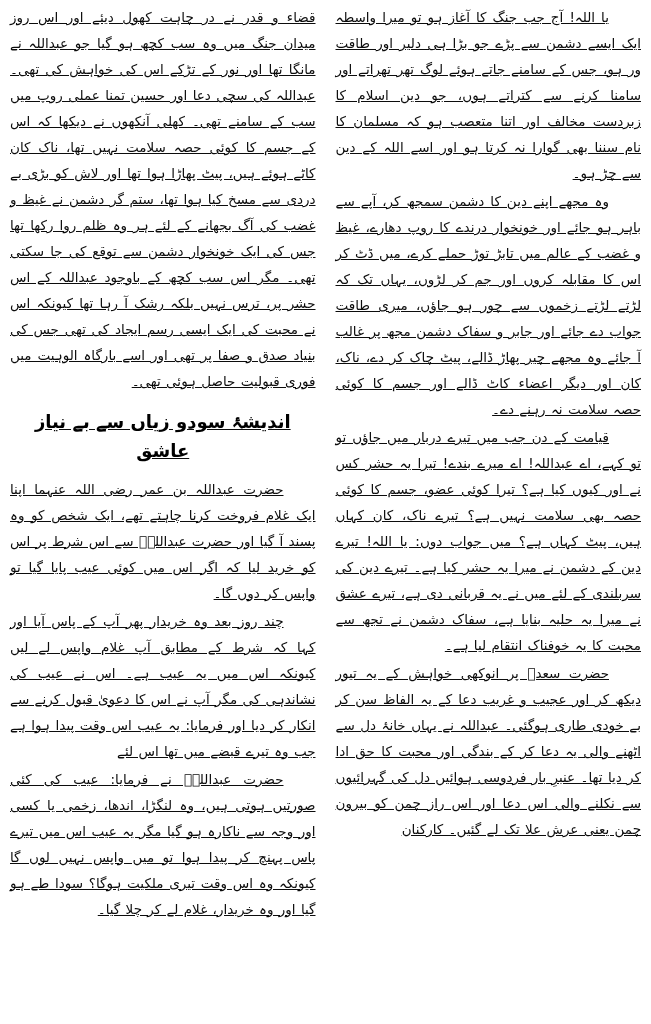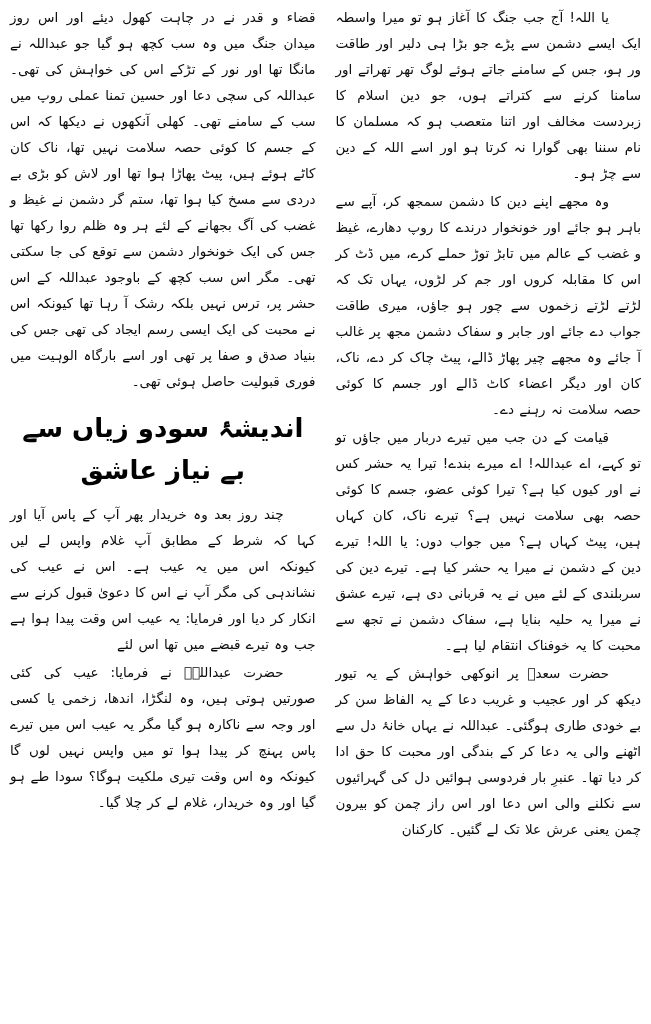--- a/index.html
+++ b/index.html
@@ -19,50 +19,52 @@
     display: flex;
     flex-direction: row;
     gap: 20px;
     font-family: "DejaVu Sans", sans-serif;
     color: #0c0c0c;
     background: #ffffff;
   }
   .column {
     flex: 1 1 0;
     min-width: 0;
+    text-decoration: underline;
   }
   .para {
     font-size: 13.5px;
     line-height: 26px;
     text-align: justify;
     text-justify: inter-word;
     margin: 0 0 2px 0;
     word-spacing: 1px;
   }
   .para.indent {
     text-indent: 32px;
   }
   .heading {
-    font-size: 26px;
+    font-size: 18px;
     font-weight: bold;
     text-align: center;
     line-height: 1.6;
     margin: 14px 0 10px 0;
     color: #000000;
   }
 </style>
 </head>
 <body>
 
 <div class="page">
   <div class="column">
       <div class="para indent">یا اللہ! آج جب جنگ کا آغاز ہو تو میرا واسطہ ایک ایسے دشمن سے پڑے جو بڑا ہی دلیر اور طاقت ور ہو، جس کے سامنے جاتے ہوئے لوگ تھر تھراتے اور سامنا کرنے سے کتراتے ہوں، جو دین اسلام کا زبردست مخالف اور اتنا متعصب ہو کہ مسلمان کا نام سننا بھی گوارا نہ کرتا ہو اور اسے اللہ کے دین سے چڑ ہو۔</div>
       <div class="para indent">وہ مجھے اپنے دین کا دشمن سمجھ کر، آپے سے باہر ہو جائے اور خونخوار درندے کا روپ دھارے، غیظ و غضب کے عالم میں تابڑ توڑ حملے کرے، میں ڈٹ کر اس کا مقابلہ کروں اور جم کر لڑوں، یہاں تک کہ لڑتے لڑتے زخموں سے چور ہو جاؤں، میری طاقت جواب دے جائے اور جابر و سفاک دشمن مجھ پر غالب آ جائے وہ مجھے چیر پھاڑ ڈالے، پیٹ چاک کر دے، ناک، کان اور دیگر اعضاء کاٹ ڈالے اور جسم کا کوئی حصہ سلامت نہ رہنے دے۔</div>
       <div class="para indent">قیامت کے دن جب میں تیرے دربار میں جاؤں تو تو کہے، اے عبداللہ! اے میرے بندے! تیرا یہ حشر کس نے اور کیوں کیا ہے؟ تیرا کوئی عضو، جسم کا کوئی حصہ بھی سلامت نہیں ہے؟ تیرے ناک، کان کہاں ہیں، پیٹ کہاں ہے؟ میں جواب دوں: یا اللہ! تیرے دین کے دشمن نے میرا یہ حشر کیا ہے۔ تیرے دین کی سربلندی کے لئے میں نے یہ قربانی دی ہے، تیرے عشق نے میرا یہ حلیہ بنایا ہے، سفاک دشمن نے تجھ سے محبت کا یہ خوفناک انتقام لیا ہے۔</div>
       <div class="para indent">حضرت سعدؓ پر انوکھی خواہش کے یہ تیور دیکھ کر اور عجیب و غریب دعا کے یہ الفاظ سن کر بے خودی طاری ہوگئی۔ عبداللہ نے یہاں خانۂ دل سے اٹھنے والی یہ دعا کر کے بندگی اور محبت کا حق ادا کر دیا تھا۔ عنبرِ بار فردوسی ہوائیں دل کی گہرائیوں سے نکلنے والی اس دعا اور اس راز چمن کو بیرون چمن یعنی عرش علا تک لے گئیں۔ کارکنان</div>
     </div>
   <div class="column">
       <div class="para">قضاء و قدر نے در چاہت کھول دیئے اور اس روز میدان جنگ میں وہ سب کچھ ہو گیا جو عبداللہ نے مانگا تھا اور نور کے تڑکے اس کی خواہش کی تھی۔ عبداللہ کی سچی دعا اور حسین تمنا عملی روپ میں سب کے سامنے تھی۔ کھلی آنکھوں نے دیکھا کہ اس کے جسم کا کوئی حصہ سلامت نہیں تھا، ناک کان کاٹے ہوئے ہیں، پیٹ پھاڑا ہوا تھا اور لاش کو بڑی بے دردی سے مسخ کیا ہوا تھا، ستم گر دشمن نے غیظ و غضب کی آگ بجھانے کے لئے ہر وہ ظلم روا رکھا تھا جس کی ایک خونخوار دشمن سے توقع کی جا سکتی تھی۔ مگر اس سب کچھ کے باوجود عبداللہ کے اس حشر پر، ترس نہیں بلکہ رشک آ رہا تھا کیونکہ اس نے محبت کی ایک ایسی رسم ایجاد کی تھی جس کی بنیاد صدق و صفا پر تھی اور اسے بارگاہ الوہیت میں فوری قبولیت حاصل ہوئی تھی۔</div>
       <div class="heading">اندیشۂ سودو زیاں سے بے نیاز عاشق</div>
+      <div class="para indent">حضرت عبداللہ بن عمر رضی اللہ عنہما اپنا ایک غلام فروخت کرنا چاہتے تھے، ایک شخص کو وہ پسند آ گیا اور حضرت عبداللہؓ سے اس شرط پر اس کو خرید لیا کہ اگر اس میں کوئی عیب پایا گیا تو واپس کر دوں گا۔</div>
       <div class="para indent">چند روز بعد وہ خریدار پھر آپ کے پاس آیا اور کہا کہ شرط کے مطابق آپ غلام واپس لے لیں کیونکہ اس میں یہ عیب ہے۔ اس نے عیب کی نشاندہی کی مگر آپ نے اس کا دعویٰ قبول کرنے سے انکار کر دیا اور فرمایا: یہ عیب اس وقت پیدا ہوا ہے جب وہ تیرے قبضے میں تھا اس لئے</div>
       <div class="para indent">حضرت عبداللہؓ نے فرمایا: عیب کی کئی صورتیں ہوتی ہیں، وہ لنگڑا، اندھا، زخمی یا کسی اور وجہ سے ناکارہ ہو گیا مگر یہ عیب اس میں تیرے پاس پہنچ کر پیدا ہوا تو میں واپس نہیں لوں گا کیونکہ وہ اس وقت تیری ملکیت ہوگا؟ سودا طے ہو گیا اور وہ خریدار، غلام لے کر چلا گیا۔</div>
     </div>
 </div>
 
 </body></html>

